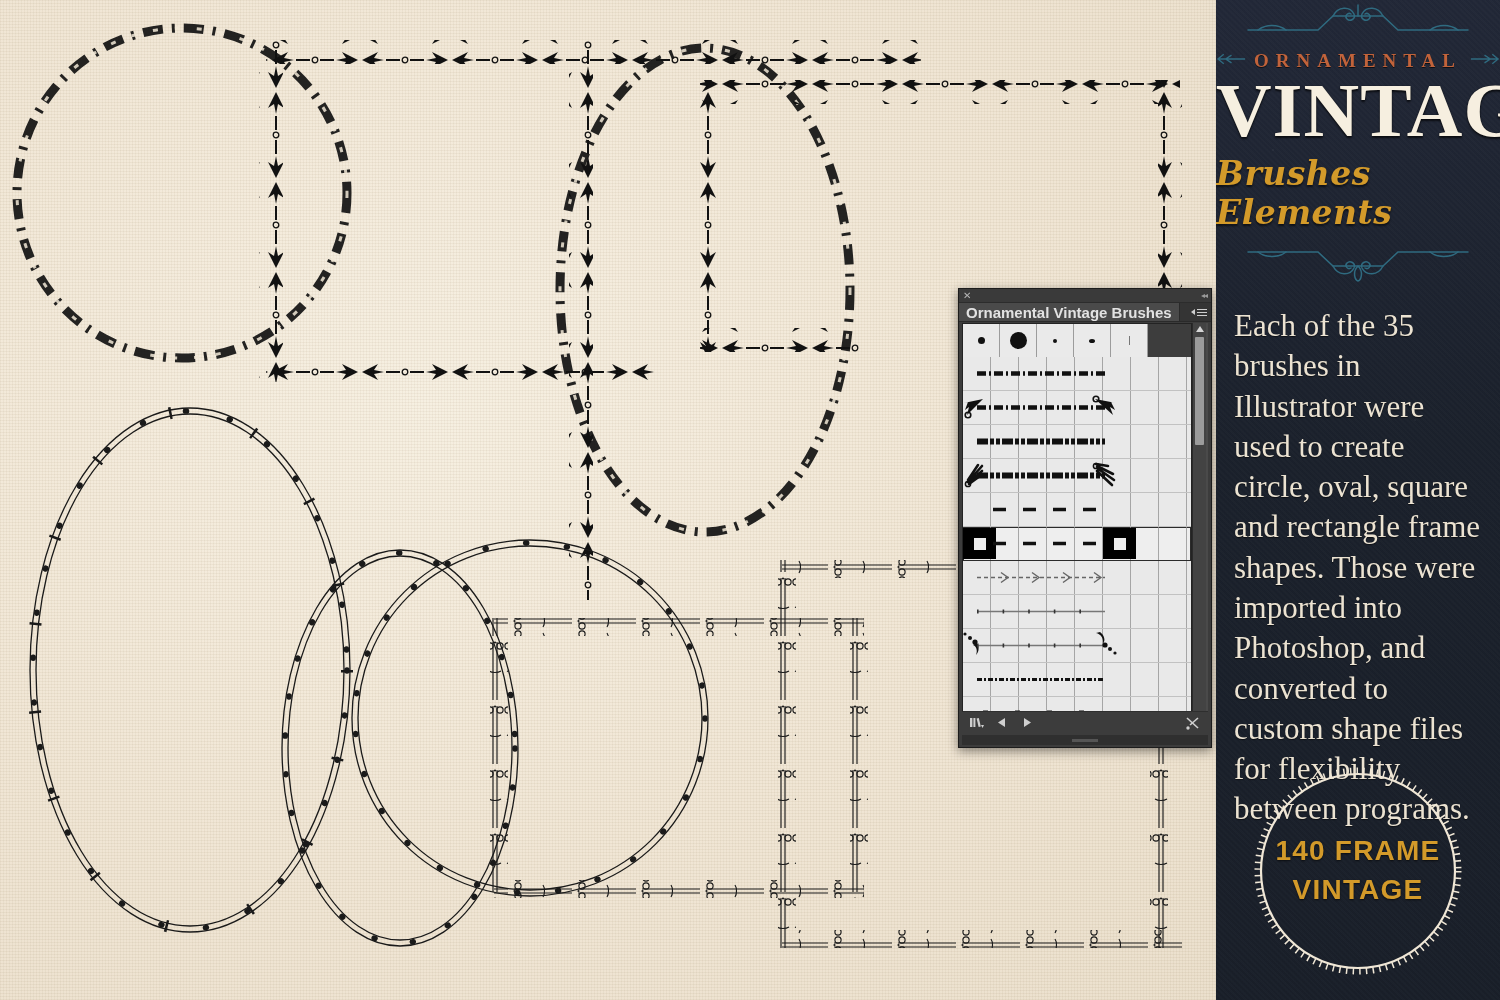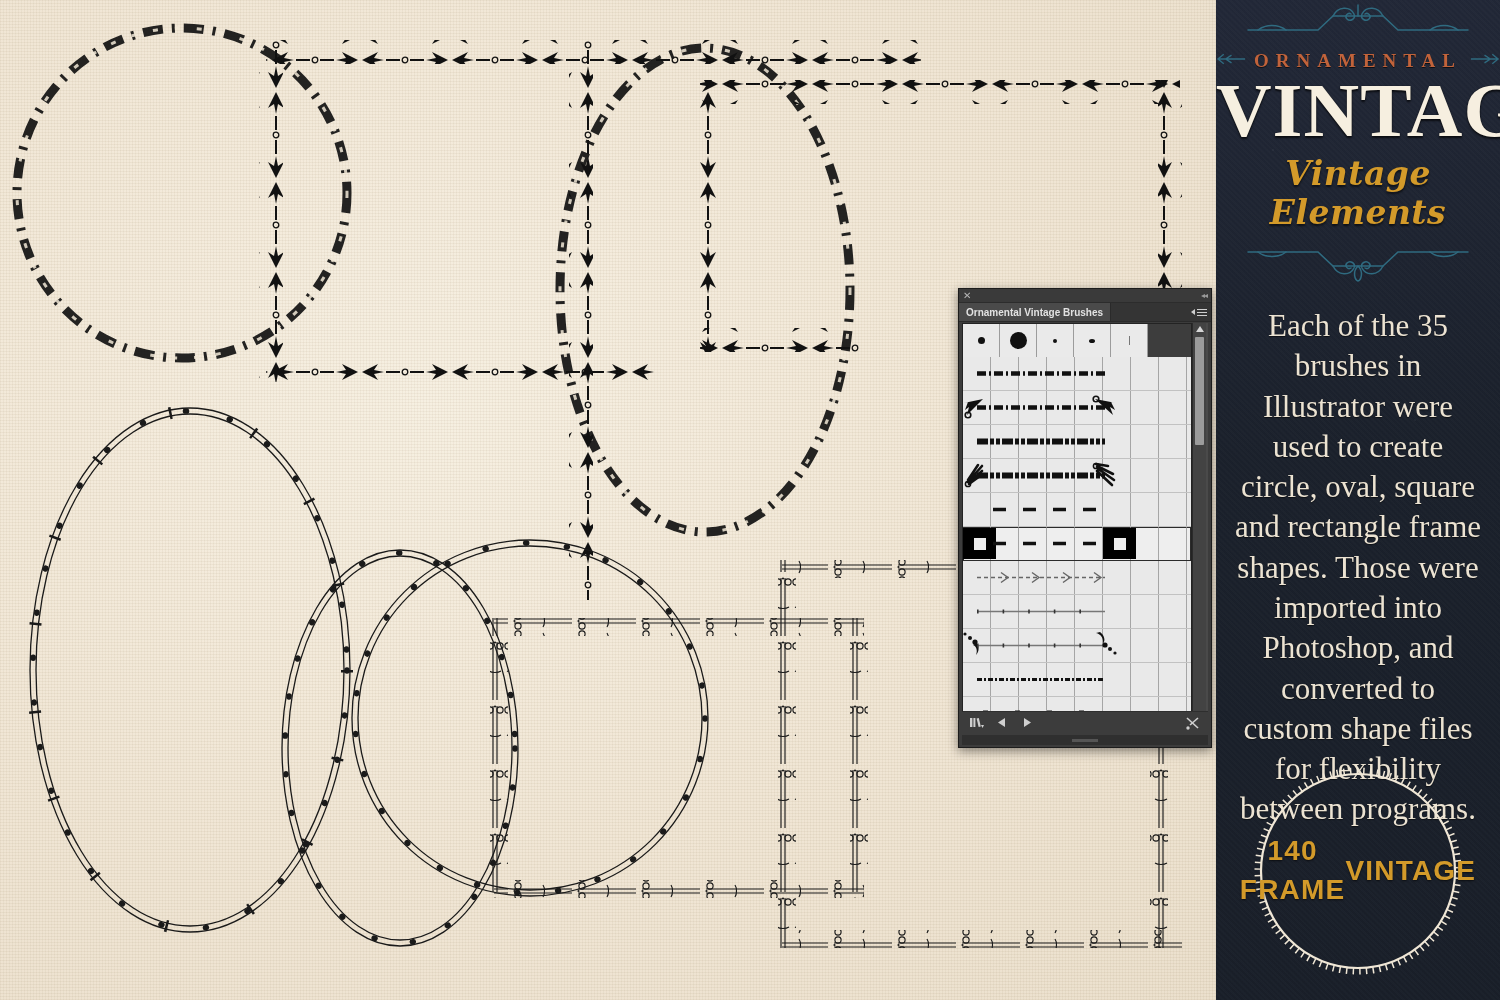--- a/index.html
+++ b/index.html
@@ -26,21 +26,20 @@
   #promo{
     position:absolute;left:1216px;top:0;width:284px;height:1000px;
     background-color:#1d232e;
     background-image:
       radial-gradient(circle at 20% 15%, rgba(255,255,255,.035) 0 1px, transparent 1px),
       radial-gradient(circle at 70% 42%, rgba(255,255,255,.03) 0 1px, transparent 1px),
       radial-gradient(circle at 45% 78%, rgba(255,255,255,.03) 0 1px, transparent 1px),
       radial-gradient(circle at 85% 88%, rgba(255,255,255,.025) 0 1px, transparent 1px),
       repeating-linear-gradient(45deg, rgba(255,255,255,.012) 0 2px, rgba(0,0,0,.02) 2px 4px),
       linear-gradient(175deg,#222838 0%,#1b212c 45%,#191f29 100%);
-    text-align:center;
     overflow:hidden;
   }
   .flourish{display:block;margin:0 auto;}
   .kicker{
     margin:4px 0 0 0;
     font-family:"Liberation Serif", serif;
     font-size:19px;font-weight:700;letter-spacing:7px;
     text-transform:uppercase;
     color:#c1633b;
     text-shadow:0 1px 0 rgba(0,0,0,.6);
@@ -70,21 +69,21 @@
     line-height:1.30;
     margin:22px 18px 0 18px;
     text-shadow:0 1px 1px rgba(0,0,0,.55);
   }
   #badge{
     position:absolute;left:50%;transform:translateX(-50%);
     bottom:22px;width:214px;height:214px;
   }
   #badge .badge-text{
     position:absolute;left:0;top:0;width:214px;height:214px;
-    display:flex;flex-direction:row;align-items:center;justify-content:center;
+    display:flex;flex-direction:column;align-items:center;justify-content:center;
     font-family:"Liberation Sans", sans-serif;
     font-weight:700;color:#d39a2a;
     font-size:28px;line-height:1.38;letter-spacing:1.2px;
     text-shadow:0 1px 2px rgba(0,0,0,.6);
   }
 
   
   #brush-panel{
     position:absolute;left:958px;top:288px;width:252px;height:458px;
     background:#3c3c3c;
@@ -98,21 +97,21 @@
     height:13px;background:#3a3a3a;border-bottom:1px solid #2c2c2c;
     display:flex;align-items:center;justify-content:space-between;padding:0 4px;
   }
   #panel-topbar .close-x{font-size:10px;line-height:10px;color:#b6b6b6;cursor:pointer;}
   #panel-topbar .collapse{font-size:8px;color:#9a9a9a;letter-spacing:-1px;}
   #panel-tabbar{
     height:18px;background:#383838;display:flex;align-items:stretch;
     border-bottom:1px solid #2a2a2a;position:relative;
   }
   #panel-tabbar .tab{
-    background:#4a4a4a;color:#e2e2e2;font-size:10px;font-weight:bold;
+    background:#4a4a4a;color:#e2e2e2;font-size:15px;font-weight:bold;
     display:flex;align-items:center;padding:0 7px;border-right:1px solid #2a2a2a;
     white-space:nowrap;cursor:pointer;
   }
   #panel-tabbar .tab-filler{flex:1;background:#343434;}
   #panel-tabbar .menu-btn{
     display:flex;align-items:center;gap:2px;padding:0 4px;background:#343434;cursor:pointer;
   }
   .hamburger{display:inline-block;width:10px;}
   .hamburger i{display:block;height:1px;background:#cfcfcf;margin:2px 0;}
   .tri-left{width:0;height:0;border-top:3px solid transparent;border-bottom:3px solid transparent;border-right:4px solid #cfcfcf;}
@@ -554,21 +553,21 @@
       </svg>
       <div class="kicker">ORNAMENTAL</div>
       <svg width="32" height="14" viewBox="0 0 32 14">
         <g stroke="#2f6b80" stroke-width="1.4" fill="none">
             <path d="M2,7 L30,7 M24,2 L30,7 L24,12 M16,3 L22,7 L16,11"></path>
           </g>
       </svg>
     </div>
 
     <div class="wordmark">VINTAGE</div>
-    <div class="script">Vintage Elements</div>
+    <div class="script">Brushes Elements</div>
 
     <svg class="flourish" width="240" height="44" viewBox="0 0 240 44" style="margin-top:8px">
       <g stroke="#2f6b80" stroke-width="1.5" fill="none" stroke-linecap="round">
         <path d="M10,12 L80,12 L95,26 L120,26 L145,26 L160,12 L230,12"></path>
         <path d="M95,26 C100,36 112,36 116,28 C118,23 112,20 109,23 C106,26 110,30 113,28"></path>
         <path d="M145,26 C140,36 128,36 124,28 C122,23 128,20 131,23 C134,26 130,30 127,28"></path>
         <path d="M120,26 C114,32 117,40 120,41 C123,40 126,32 120,26"></path>
         <path d="M20,12 C28,18 40,18 48,12"></path>
         <path d="M220,12 C212,18 200,18 192,12"></path>
       </g>

